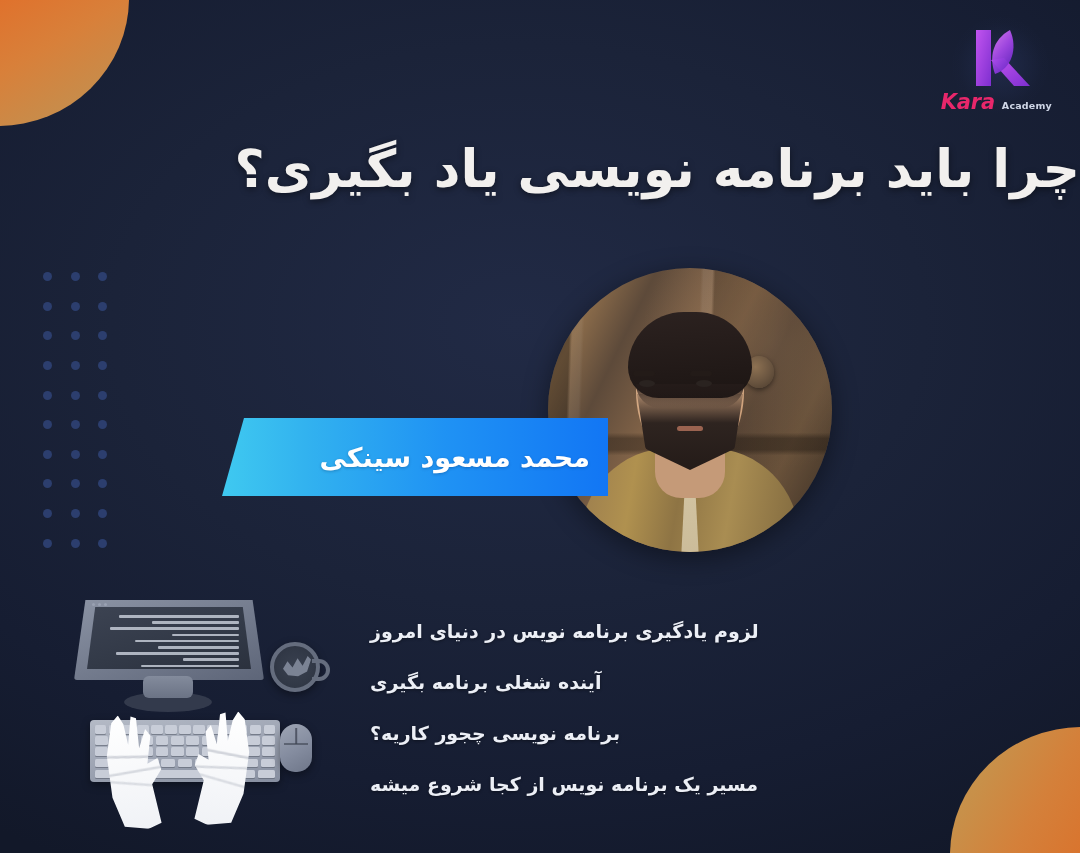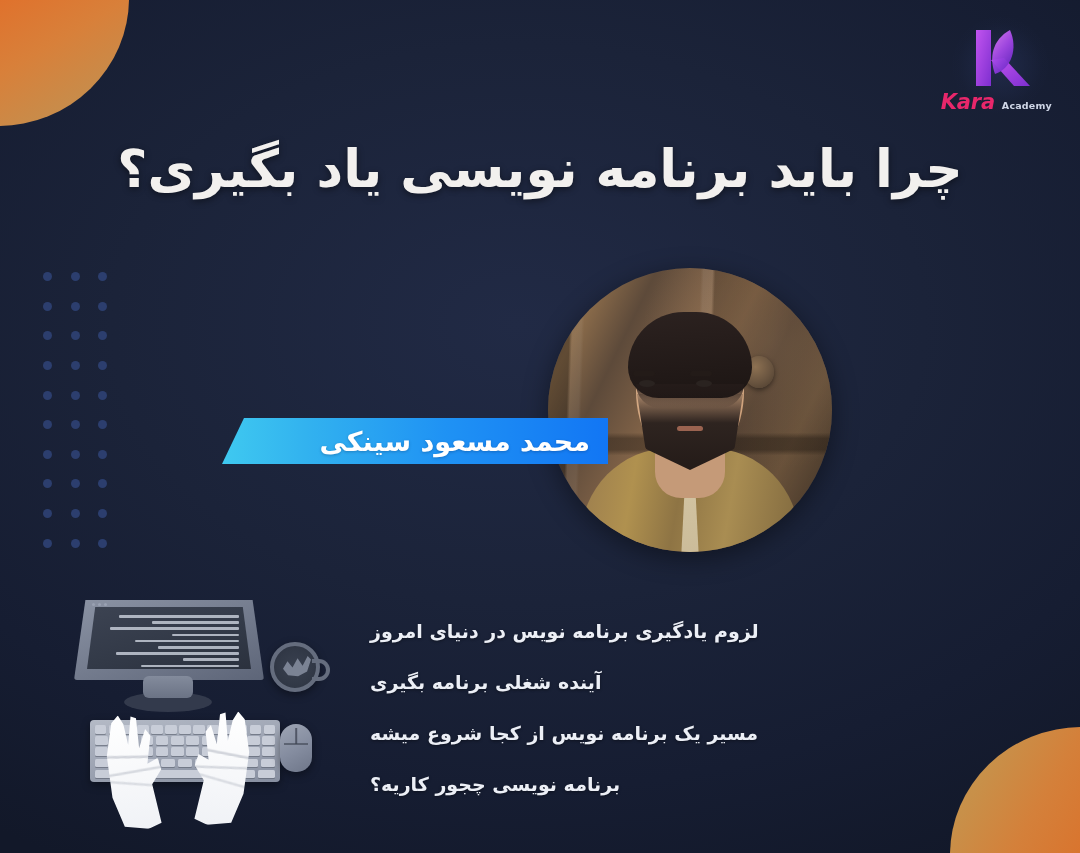--- a/index.html
+++ b/index.html
@@ -91,21 +91,20 @@
     font-weight: 600;
     color: #cfd6e6;
     margin-left: 7px;
   }
 
   
   .headline {
     position: absolute;
     left: 0; right: 0;
     top: 140px;
-    text-align: center;
     direction: rtl;
     font-size: 52px;
     font-weight: 800;
     color: #f2f0ee;
     letter-spacing: -.5px;
     line-height: 1.15;
     text-shadow: 0 2px 7px rgba(0,0,0,.45);
   }
 
   
@@ -223,21 +222,21 @@
     transform: translateX(-50%);
     width: 26px; height: 5px;
     border-radius: 4px;
     background: #9a6350;
   }
 
   
   .name-banner {
     position: absolute;
     left: 222px; top: 418px;
-    width: 386px; height: 46px;
+    width: 386px; height: 78px;
     background: linear-gradient(90deg, #3fc9f0 0%, #32b2ef 22%, #1f92f4 58%, #1276f4 100%);
     clip-path: polygon(22px 0, 100% 0, 100% 100%, 0 100%);
     display: flex;
     align-items: center;
     justify-content: flex-start;
     padding: 0 18px 0 54px;
     box-shadow: 0 4px 16px rgba(12,70,160,.30);
   }
   .name-banner span {
     direction: rtl;
@@ -511,22 +510,22 @@
     <div class="portrait-lip"></div>
   </div>
 
   <div class="name-banner">
     <span>محمد مسعود سینکی</span>
   </div>
 
   <ul class="topic-list">
     <li>لزوم یادگیری برنامه نویس در دنیای امروز</li>
     <li>آینده شغلی برنامه بگیری</li>
+    <li>برنامه نویسی چجور کاریه؟</li>
     <li>مسیر یک برنامه نویس از کجا شروع میشه</li>
-    <li>برنامه نویسی چجور کاریه؟</li>
   </ul>
 
   <div class="desk-illu">
     <div class="monitor">
       <div class="monitor-dots">
           <i></i>
           <i></i>
           <i></i>
         </div>
       <div class="monitor-screen">

